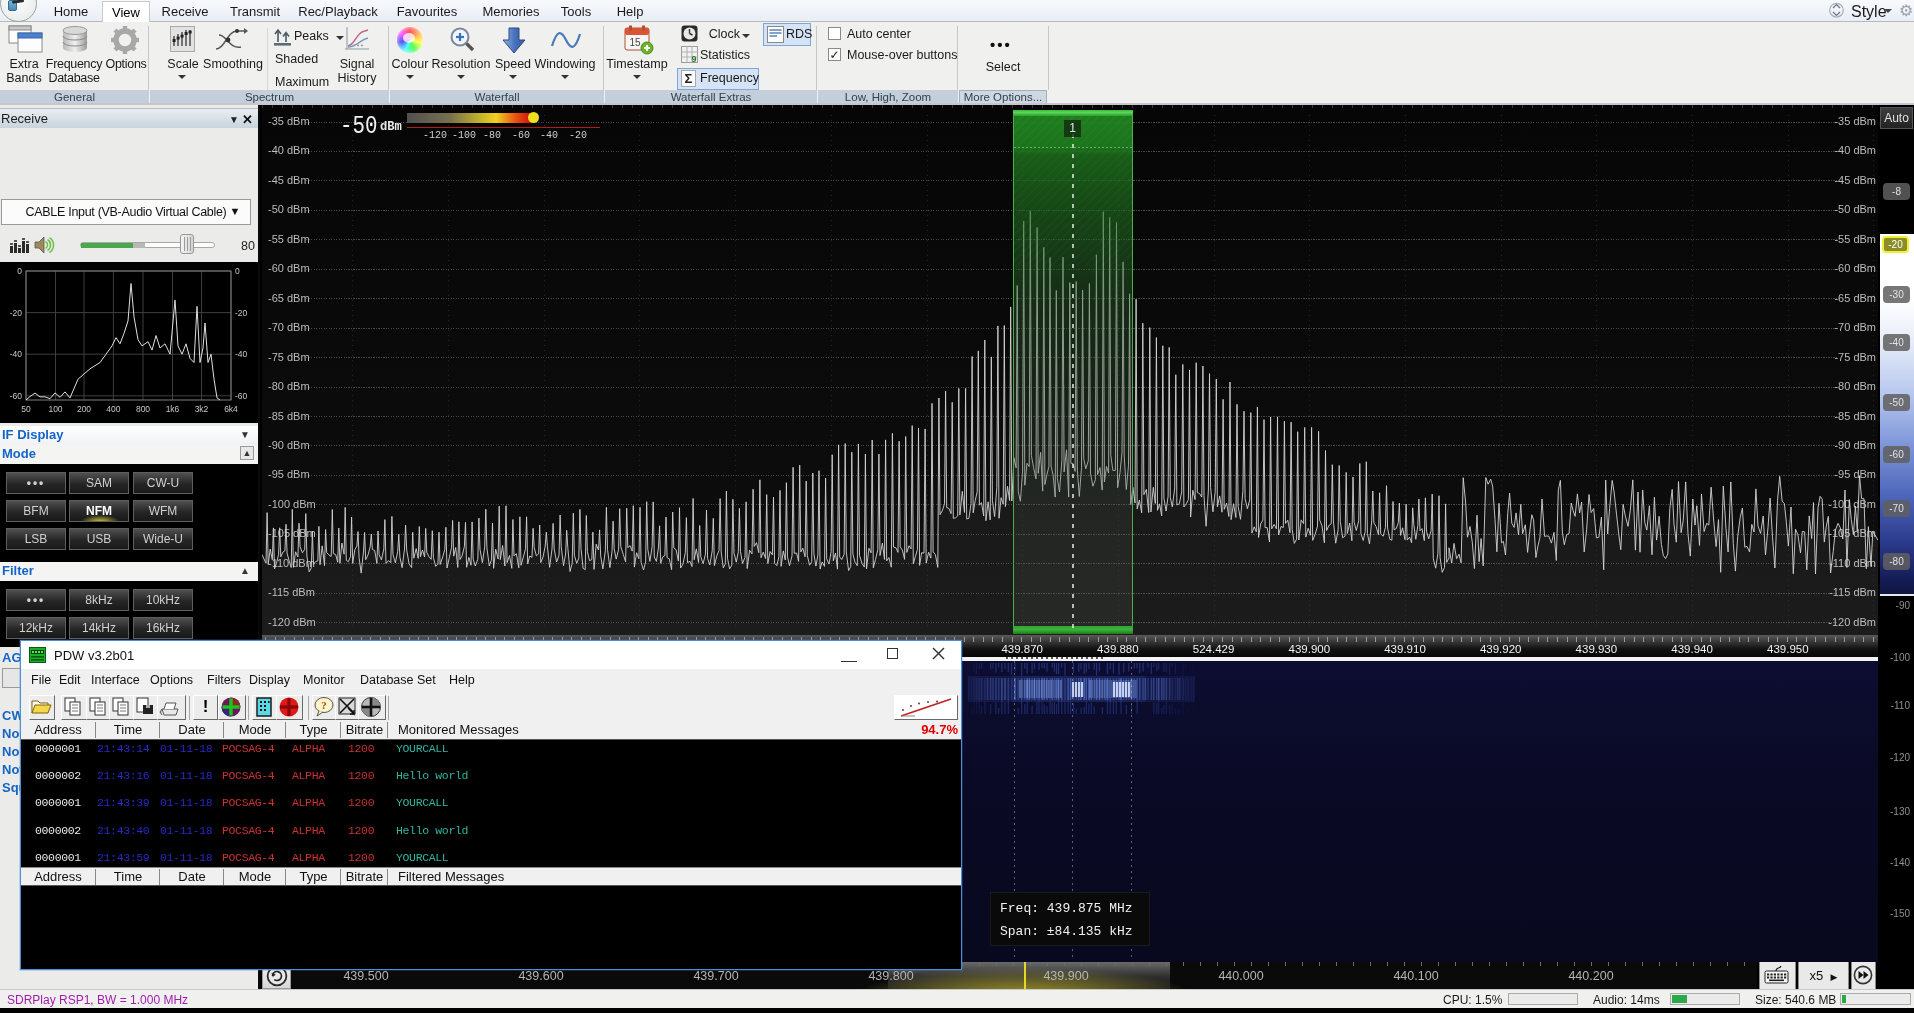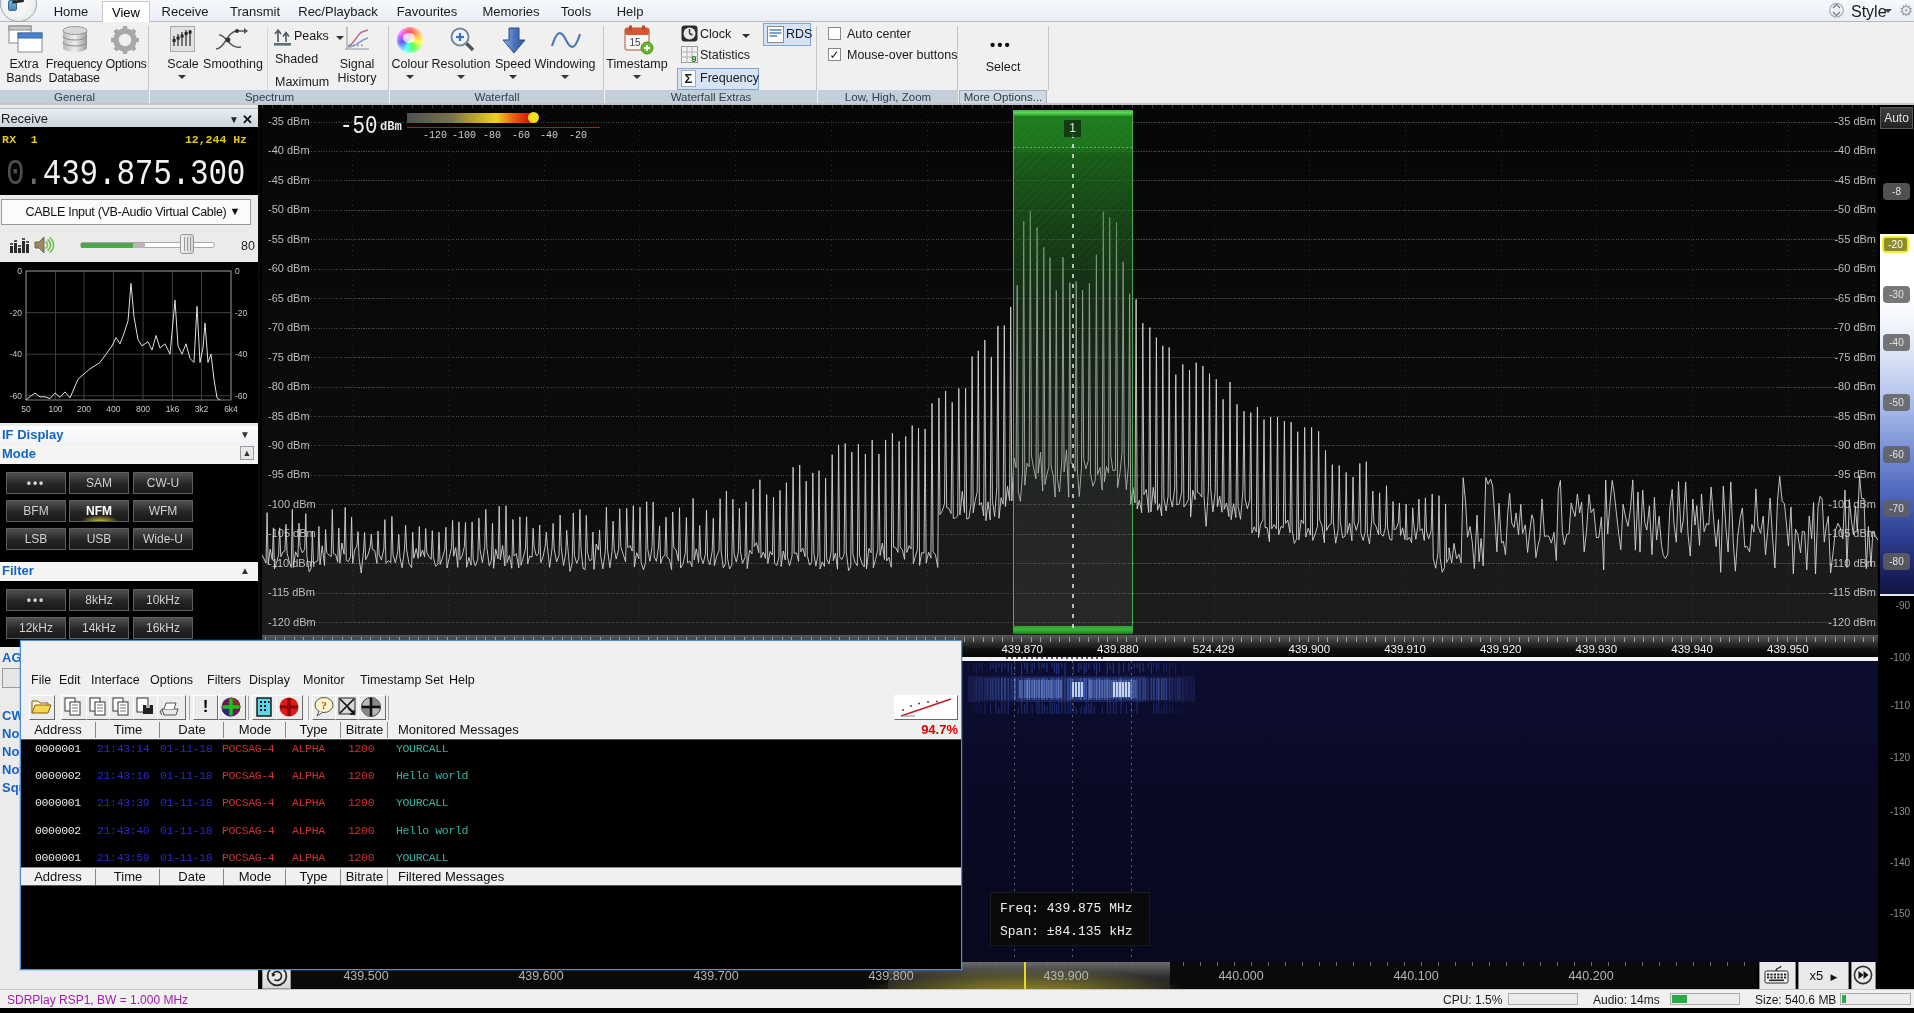--- a/index.html
+++ b/index.html
@@ -237,21 +237,21 @@
 <div class="rlab" style="left:600px;top:33px;width:74px">Timestamp</div>
 <div class="dn" style="left:633px;top:51px"></div>
 <svg class="abs" style="left:681px;top:1px" width="17" height="17" viewBox="0 0 17 17">
  <rect x="0.5" y="0.5" width="16" height="16" rx="3" fill="#2a2a2a"></rect>
  <circle cx="8.5" cy="8.5" r="6" fill="#e8e8e8"></circle>
  <g stroke="#333" stroke-width="1.4">
           <line x1="8.5" y1="8.5" x2="8.5" y2="4"></line>
           <line x1="8.5" y1="8.5" x2="11.5" y2="10"></line>
         </g>
 </svg>
-<div class="rlab" style="left:700px;top:3px;width:40px;text-align:left">Clock</div>
+<div class="rlab" style="left:700px;top:3px;width:40px;text-align:right">Clock</div>
 <div class="dn" style="left:742px;top:10px"></div>
 <svg class="abs" style="left:681px;top:22px" width="17" height="17" viewBox="0 0 17 17">
  <rect x="0.5" y="0.5" width="16" height="16" fill="#f2f2f2" stroke="#9a9a9a"></rect>
  <g stroke="#b0b0b0" stroke-width="1">
           <line x1="0" y1="6" x2="17" y2="6"></line>
           <line x1="0" y1="11" x2="17" y2="11"></line>
           <line x1="6" y1="0" x2="6" y2="17"></line>
           <line x1="11" y1="0" x2="11" y2="17"></line>
         </g>
  <text x="13" y="15.5" font-size="9" fill="#2a7a2a" text-anchor="middle" font-family="Liberation Sans" font-weight="bold">9</text>
@@ -286,25 +286,20 @@
     <div class="glab" style="left:390px;width:214px">Waterfall</div>
     <div class="glab" style="left:605px;width:212px">Waterfall Extras</div>
     <div class="glab" style="left:818px;width:140px">Low, High, Zoom</div>
     <div class="glab" style="left:959px;width:88px;border:1px solid #9fb0bf;line-height:12px;background:#cdd8e2">More Options...</div>
   </div>
 <div class="abs" id="ribbonline"></div>
 <div class="abs" id="leftpanel">
 <div class="ph" style="top:3px;line-height:20px"><span style="margin-left:1px">Receive</span>
  <span style="position:absolute;right:19px;top:1px;color:#222;font-size:10px">▼</span>
  <span style="position:absolute;right:5px;top:1px;color:#111;font-size:13px;font-weight:bold">✕</span></div>
-<div class="blk" style="top:22px;height:68px">
- <div class="mono" style="position:absolute;left:2px;top:6px;font-size:11.5px;font-weight:bold;color:#e8c81a;letter-spacing:0.3px">RX&nbsp;&nbsp;1</div>
- <div class="mono" style="position:absolute;right:11px;top:6px;font-size:11.5px;font-weight:bold;color:#e8c81a">12,244&nbsp;Hz</div>
- <div class="mono" style="position:absolute;left:6px;top:29px;font-size:31px;letter-spacing:-0.2px;color:#f2f2f2;transform:scaleY(1.2)"><span style="color:#4e4e4e">0</span><span style="color:#6a6a6a">.</span>439.875.300</div>
-</div>
 <div class="abs" style="left:1px;top:94px;width:250px;height:26px;background:#fbfbfb;border:1px solid #9a9a9a;font-size:12.5px;color:#111;text-align:center;line-height:24px;letter-spacing:-0.3px">CABLE Input (VB-Audio Virtual Cable)
  <span style="position:absolute;right:10px;top:-1px;color:#111;font-size:11px">▼</span></div>
 <svg class="abs" style="left:10px;top:131px" width="20" height="18" viewBox="0 0 20 18">
  <g fill="#2a2a2a">
         <rect x="0" y="10" width="3" height="7"></rect>
         <rect x="4" y="7" width="3" height="10"></rect>
         <rect x="8" y="12" width="3" height="5"></rect>
         <rect x="12" y="5" width="3" height="12"></rect>
         <rect x="16" y="8" width="3" height="9"></rect>
       </g>
@@ -1114,29 +1109,52 @@
 <div class="sbbar" style="left:1508px"></div>
 <div style="position:absolute;left:1593px;top:3px">Audio: 14ms</div>
 <div class="sbbar" style="left:1670px"></div>
 <div style="position:absolute;left:1672px;top:5px;width:15px;height:8px;background:#2aaa46"></div>
 <div style="position:absolute;left:1755px;top:3px">Size: 540.6 MB</div>
 <div class="sbbar" style="left:1840px;width:71px"></div>
 <div style="position:absolute;left:1842px;top:5px;width:4px;height:8px;background:#2aaa46"></div>
 </div>
 <div class="abs" id="sfoot"></div>
 <div class="abs" id="pdw">
+<div id="pdwtitle">
+ <svg style="position:absolute;left:8px;top:6px" width="17" height="16" viewBox="0 0 17 16">
+        <rect x="0.5" y="0.5" width="16" height="15" fill="#18b024" stroke="#0a5a10"></rect>
+        <rect x="2" y="3" width="13" height="4" fill="#083a0c"></rect>
+        <g fill="#50e858">
+          <rect x="3" y="4" width="2" height="2"></rect>
+          <rect x="6" y="4" width="2" height="2"></rect>
+          <rect x="9" y="4" width="2" height="2"></rect>
+          <rect x="12" y="4" width="2" height="2"></rect>
+        </g>
+        <rect x="2" y="9" width="13" height="1.6" fill="#0a5a10"></rect>
+        <rect x="2" y="12" width="13" height="1.6" fill="#0a5a10"></rect>
+      </svg>
+ <span style="position:absolute;left:33px;top:7px;font-size:13px;color:#111">PDW v3.2b01</span>
+ <span style="position:absolute;left:820px;top:5px;width:16px;height:16px;border-bottom:1.5px solid #333"></span>
+ <span style="position:absolute;left:866px;top:7px;width:11px;height:11px;border:1.4px solid #333"></span>
+ <svg style="position:absolute;left:911px;top:6px" width="13" height="13" viewBox="0 0 13 13">
+        <g stroke="#333" stroke-width="1.4">
+          <line x1="1" y1="1" x2="12" y2="12"></line>
+          <line x1="12" y1="1" x2="1" y2="12"></line>
+        </g>
+      </svg>
+</div>
 <div id="pdwmenu">
       <span class="mi" style="left:10px">File</span>
       <span class="mi" style="left:38px">Edit</span>
       <span class="mi" style="left:70px">Interface</span>
       <span class="mi" style="left:129px">Options</span>
       <span class="mi" style="left:186px">Filters</span>
       <span class="mi" style="left:228px">Display</span>
       <span class="mi" style="left:282px">Monitor</span>
-      <span class="mi" style="left:339px">Timestamp Set</span>
+      <span class="mi" style="left:339px">Database Set</span>
       <span class="mi" style="left:428px">Help</span>
     </div>
 <div class="tbtn" style="left:8px;width:26px"><svg width="22" height="21" viewBox="0 0 22 21">
         <path d="M2 17 L2 5 h6 l2 2 h8 v2" fill="#fff" stroke="#806000"></path>
         <path d="M2 17 L5 9 h16 l-3 8 z" fill="#f5d84a" stroke="#806000"></path>
       </svg></div>
     <div class="tbtn" style="left:40px;width:26px"><svg width="22" height="21" viewBox="0 0 22 21">
         <rect x="3" y="2" width="10" height="13" fill="#fff" stroke="#333"></rect>
         <rect x="8" y="6" width="10" height="13" fill="#fff" stroke="#333"></rect>
         <g stroke="#777">

